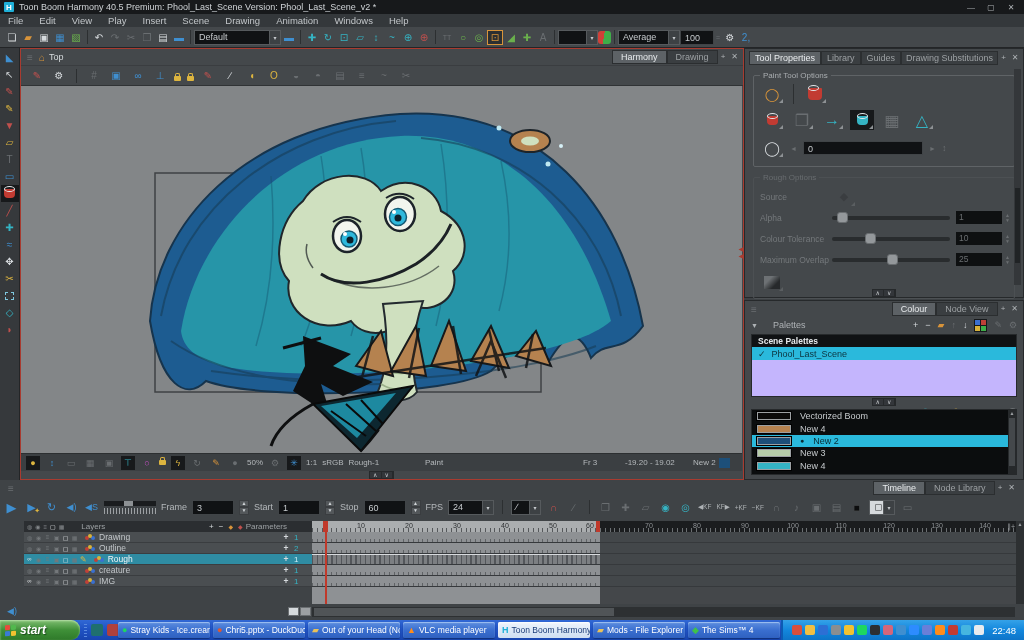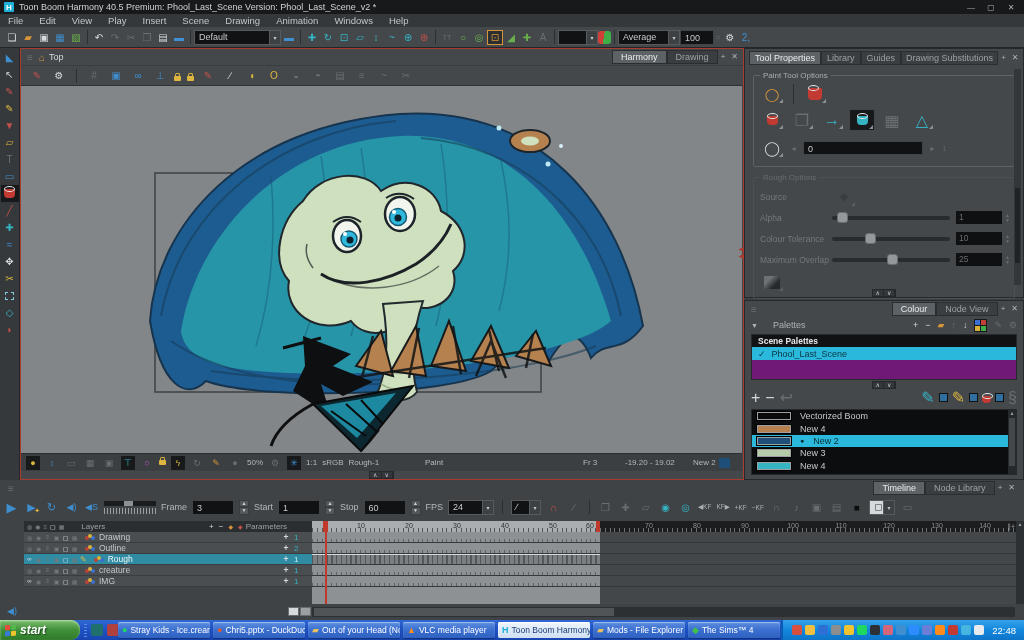--- a/index.html
+++ b/index.html
@@ -66,21 +66,21 @@
 .strk{position:relative;width:118px;height:4px;background:#292c2e;border-radius:2px;margin-right:6px;flex:none}
 .sthumb{position:absolute;top:-4px;width:11px;height:11px;background:#94989b;border-radius:3px;border:1px solid #6a6e71}
 .sval{width:46px;height:13px;background:#0e1011;color:#6a6e71;font-size:8.5px;line-height:13px;padding:0 3px;margin-right:3px;flex:none}
 .sarr{display:flex;flex-direction:column;font-size:5px;color:#6a6e71;line-height:5px}
 .vsb{position:absolute;right:2px;top:20px;bottom:12px;width:7px;background:#34373a}
 .vsb .th{position:absolute;left:1px;right:1px;top:55%;height:35%;background:#202325}
 #tpfoot{position:absolute;bottom:0;left:0;width:100%;display:flex;justify-content:center}
 #cp{position:absolute;left:744px;top:300px;width:280px;height:180px;background:#44484b;border:1px solid #26292b}
 #cprow1{position:relative;height:16px;display:flex;align-items:center;padding:0 4px}
 #cprow2{height:16px;display:flex;align-items:center;gap:15px;padding:0 6px;font-size:9px;color:#aeb2b5}
-#palist{margin:1px 6px;background:#701a75;height:46px;position:relative;border:1px solid #26292b}
+#palist{margin:1px 6px;background:#c4b5fd;height:63px;position:relative;border:1px solid #26292b}
 .pahead{height:12px;background:#101214;color:#e8ebed;font-weight:bold;font-size:8.5px;padding-left:6px;line-height:12px}
 .parow{height:13px;background:#2ab9dc;color:#0d3540;font-size:9px;display:flex;align-items:center;gap:6px;padding-left:6px}
 #cpmid{display:flex;justify-content:center;height:9px}
 #cpedit{height:15px;display:flex;align-items:center;gap:5px;padding:0 6px}
 .swpair{width:9px;height:9px;background:#2f6fa0;border:1px solid #111;flex:none}
 #swlist{position:absolute;left:6px;right:6px;top:108px;bottom:4px;background:#0b0d0e;border:1px solid #26292b;overflow:hidden}
 .swrow{height:12.4px;display:flex;align-items:center;gap:9px;padding-left:5px;font-size:9px;color:#c6cacd}
 .swrow .sw{width:34px;height:8px;border:1px solid #9ca0a3;outline:1px solid #000;flex:none}
 .swrow.on{background:#2ab9dc;color:#092b33}
 .swsb{position:absolute;right:0;top:0;bottom:0;width:8px;background:#26292b;font-size:5px;color:#9ca0a3;text-align:center}

